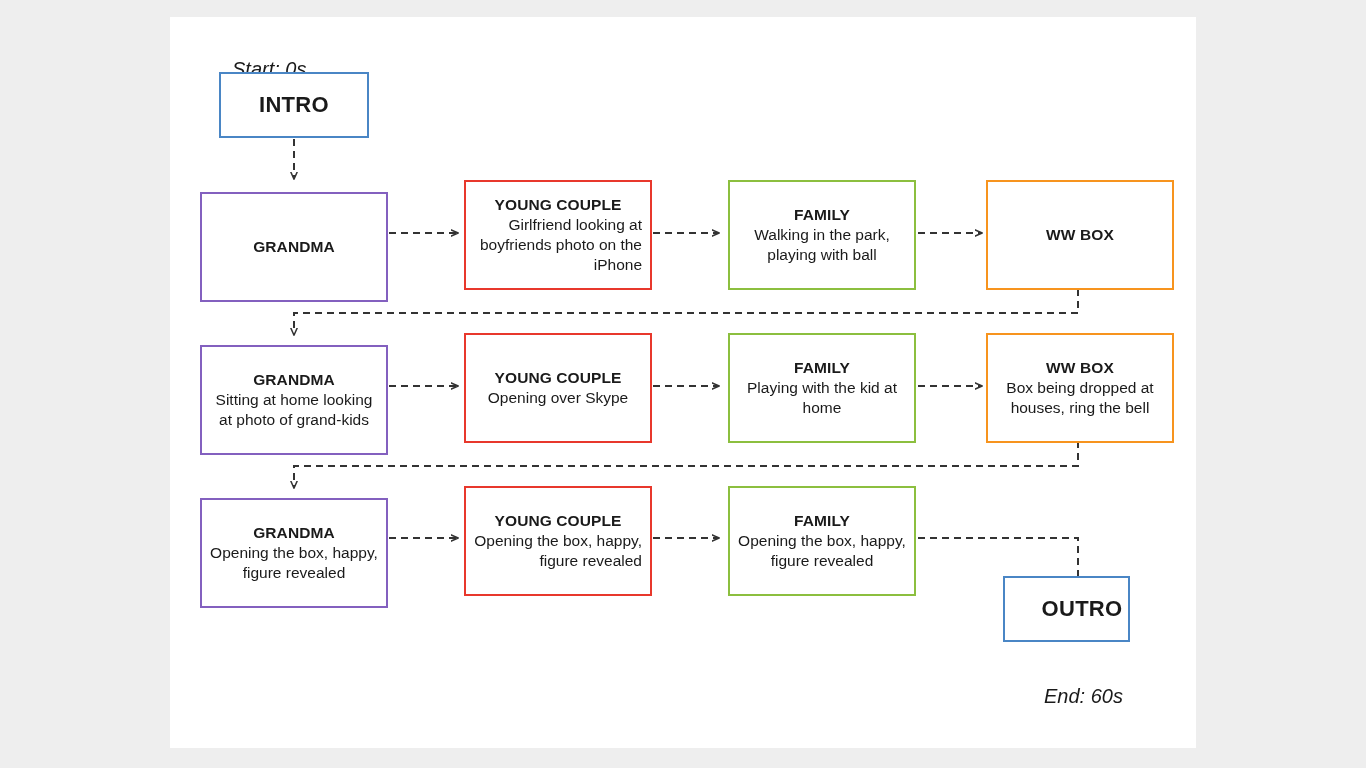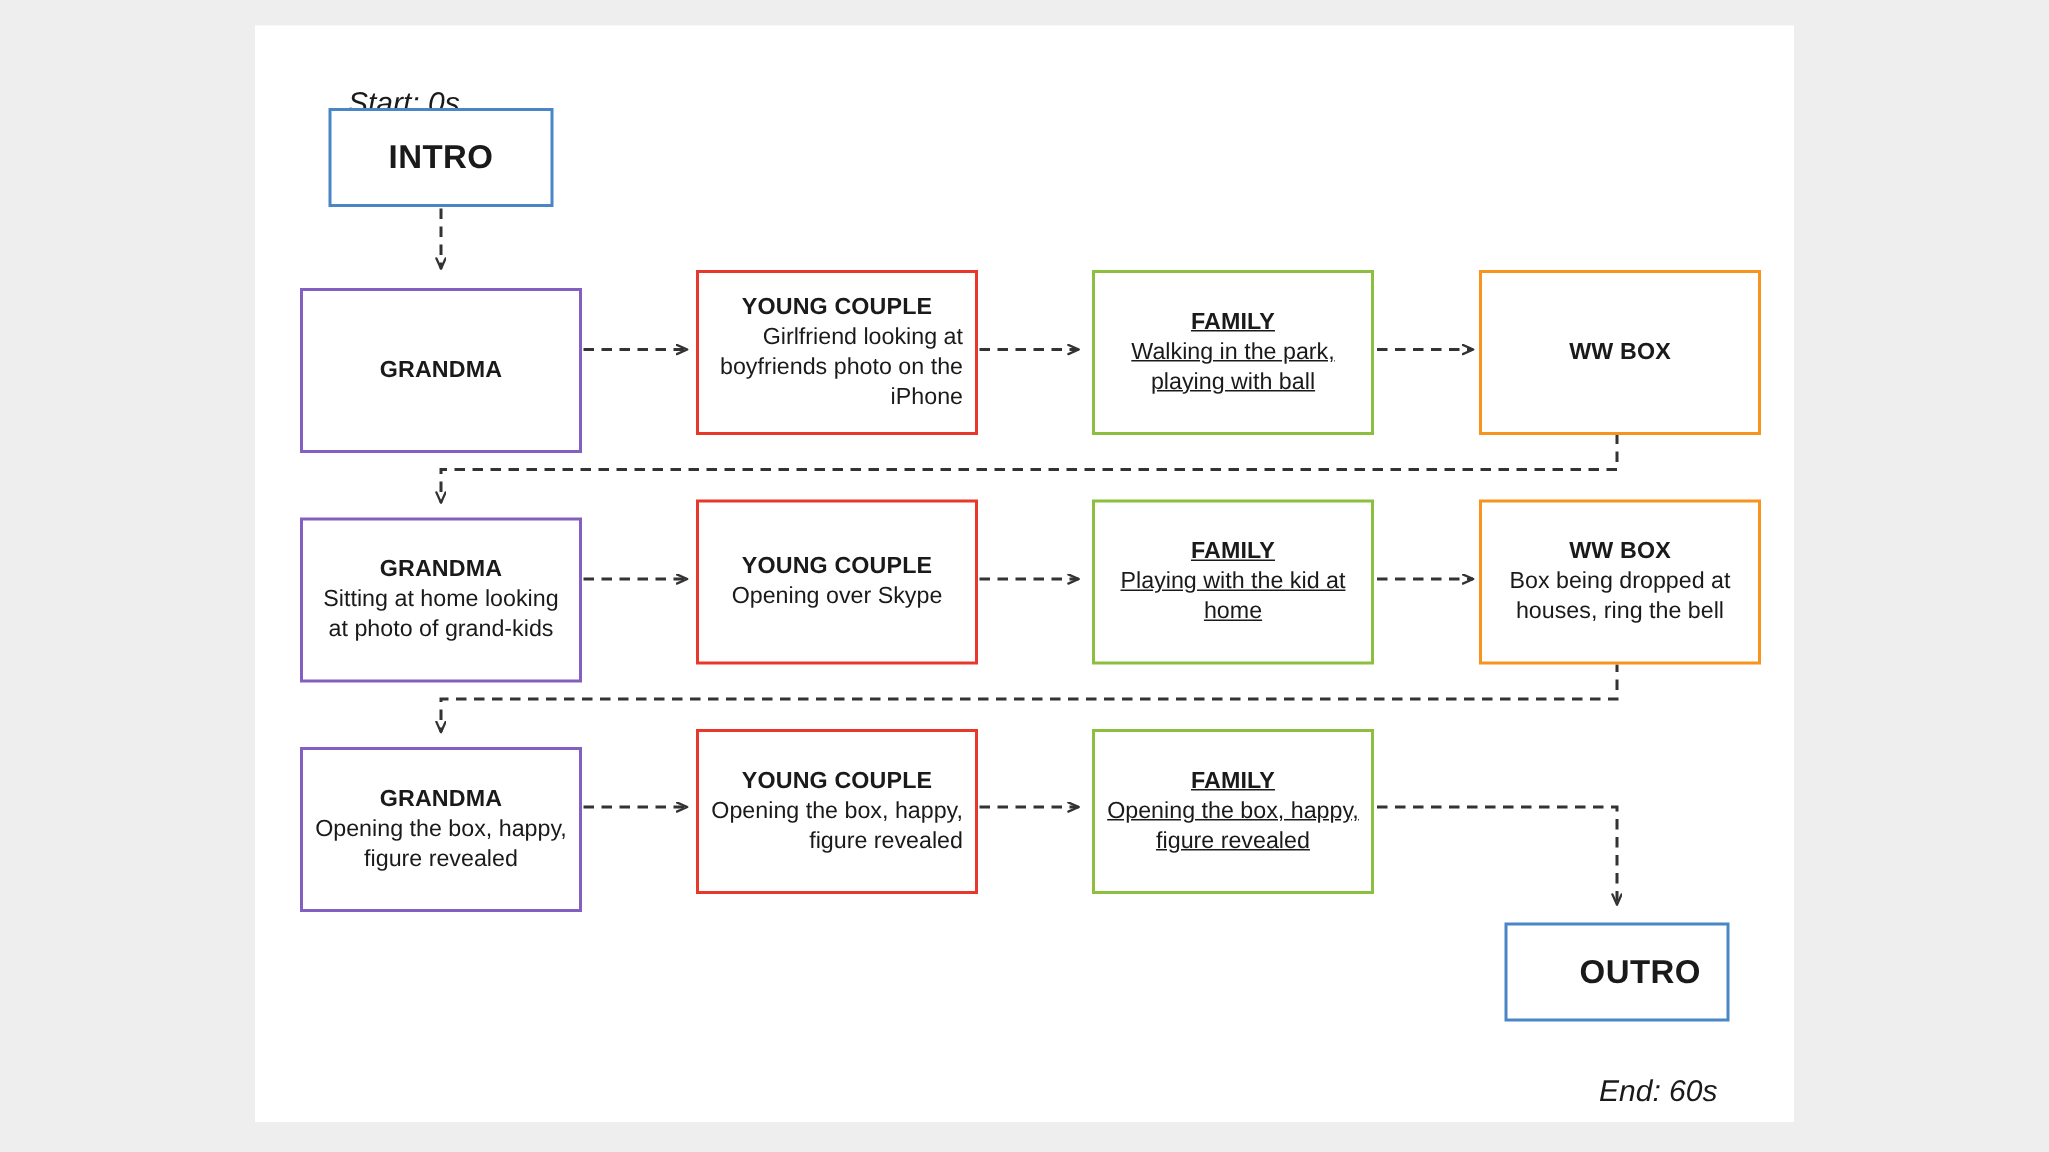--- a/index.html
+++ b/index.html
@@ -51,21 +51,21 @@
 
   .node.terminal .title {
     font-size: 22px;
     font-weight: bold;
     letter-spacing: 0.3px;
   }
 
   .c-blue   { border-color: #4a86c5; }
   .c-purple { border-color: #8360bf; margin-top: 12px; }
   .c-red    { border-color: #e8382c; text-align: right; }
-  .c-green  { border-color: #8cbf3f; text-decoration: underline; }
+  .c-green  { border-color: #8cbf3f; }
   .c-orange { border-color: #f7941e; }
 
   
   .time-label {
     position: absolute;
     font-size: 20px;
     font-style: italic;
     color: #1a1a1a;
     white-space: nowrap;
   }
@@ -167,19 +167,19 @@
   <div class="node c-red" style="left:294px; top:469px; width:188px; height:110px;">
     <div class="title">YOUNG COUPLE</div>
     <div class="desc">Opening the box, happy, figure revealed</div>
   </div>
 
   <div class="node c-green" style="left:558px; top:469px; width:188px; height:110px;">
     <div class="title">FAMILY</div>
     <div class="desc">Opening the box, happy, figure revealed</div>
   </div>
 
-  <div class="node terminal c-blue" style="left:833px; top:598px; width:150px; height:66px;padding-left:39px;">
+  <div class="node terminal c-blue" style="left:833px; top:559px; width:127px; height:66px;padding-left:39px;">
     <div class="title">OUTRO</div>
   </div>
 
-  <div class="time-label" style="left:896px; top:668px;margin-top:32px;">End: 60s</div>
+  <div class="time-label" style="left:874px; top:668px;">End: 60s</div>
 
 </div>
 
 </body></html>

